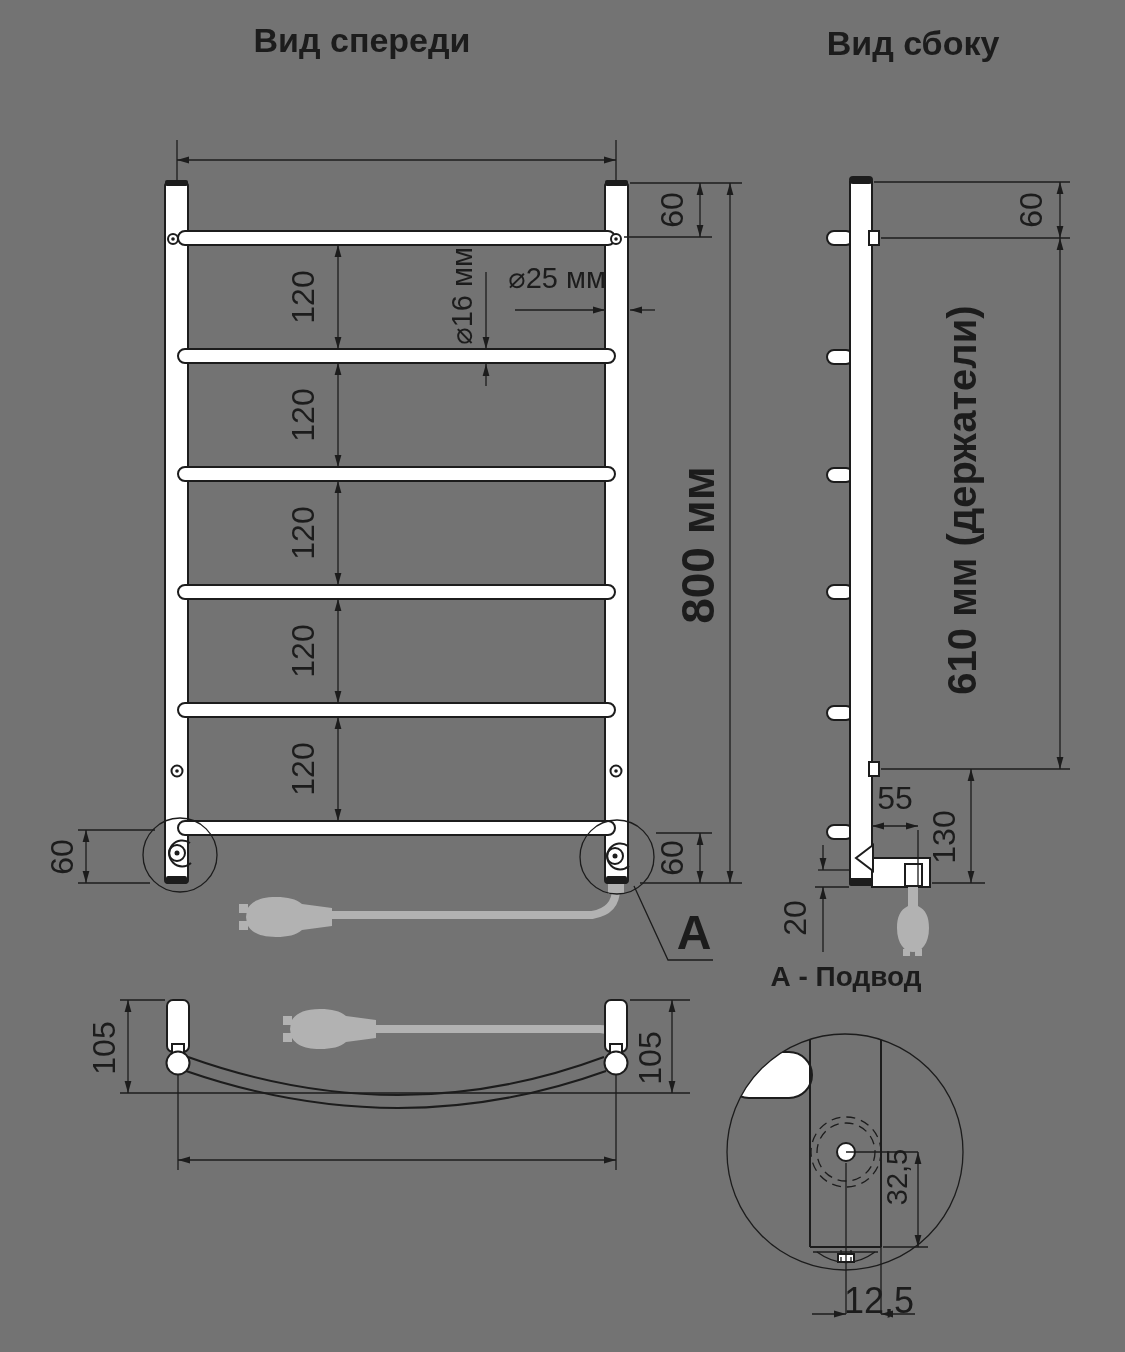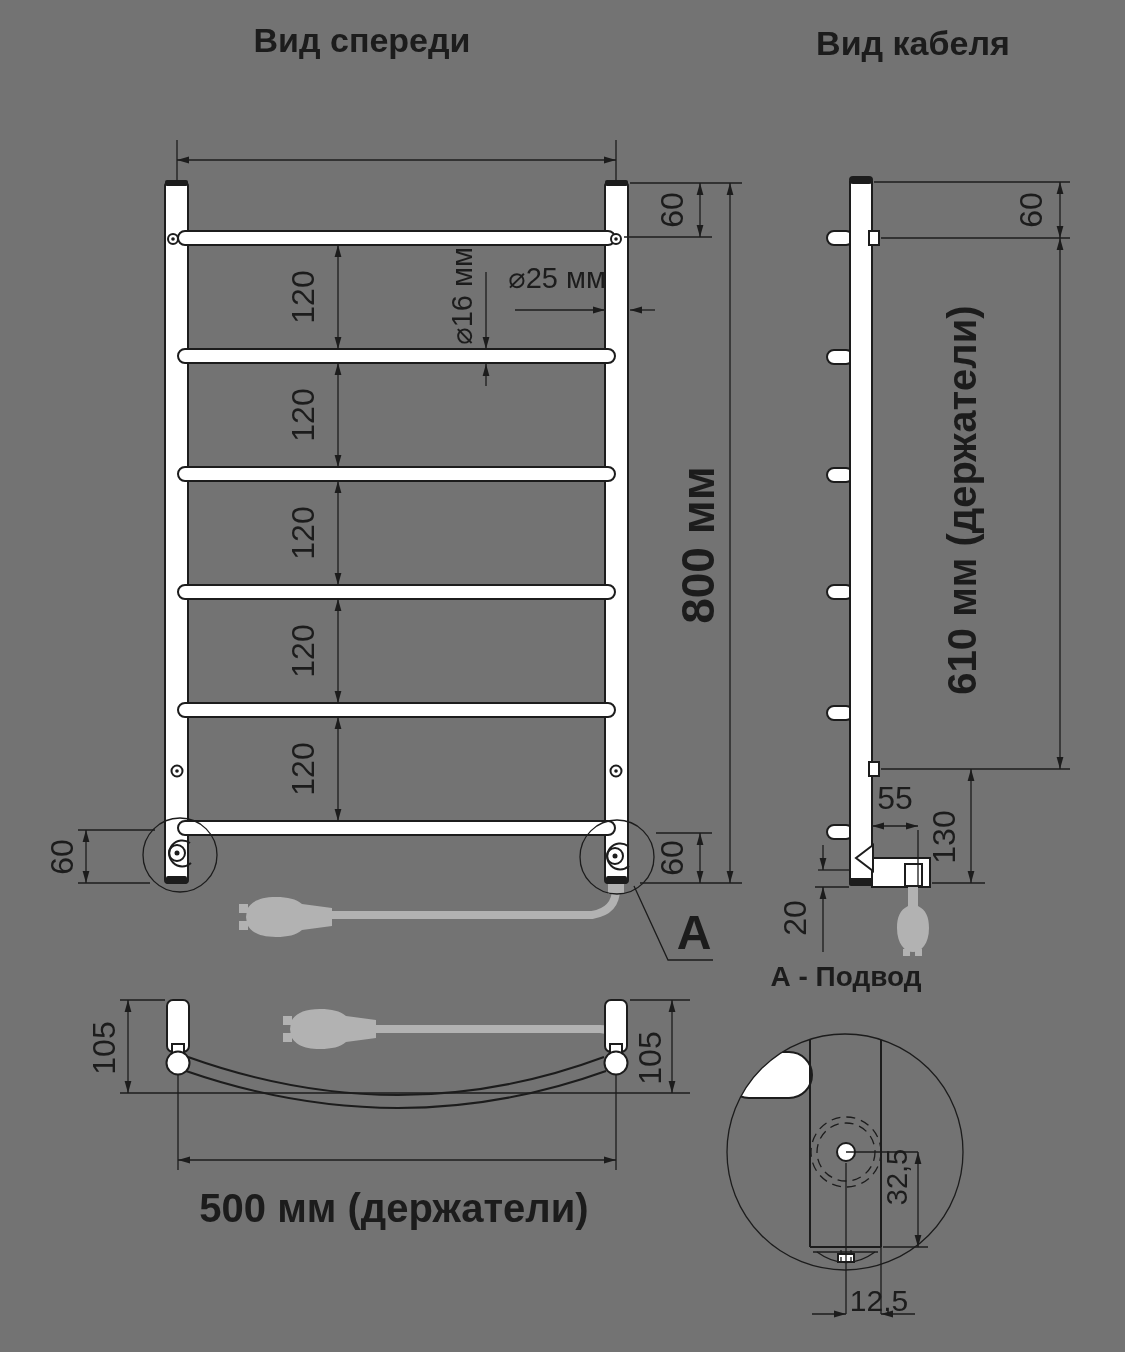--- a/index.html
+++ b/index.html
@@ -5,21 +5,21 @@
   html,body{margin:0;padding:0;background:#fff}
   .stage{position:relative;width:1125px;height:1352px;background:#737373;overflow:hidden;
          font-family:"Liberation Sans","DejaVu Sans",sans-serif;color:#1c1c1c}
   .stage svg{position:absolute;left:0;top:0}
   .ht,.vt{position:absolute;white-space:nowrap;line-height:1;color:#1c1c1c}
   .ht{transform:translate(-50%,-50%)}
   .vt{transform:translate(-50%,-50%) rotate(-90deg)}
   .b{font-weight:700}
   .s34{font-size:34px}.s44{font-size:44px}.s46{font-size:46px}.s40{font-size:40px}
   .s48{font-size:48px}.s32{font-size:32px}.s29{font-size:29px}.s28{font-size:28px}
-  .s26{font-size:30px}
+  .s26{font-size:36px}
   
   .ln{stroke:#1c1c1c;stroke-width:2;fill:none}
   .lw{stroke:#1c1c1c;stroke-width:2;fill:#fff}
   .tn{stroke:#1c1c1c;stroke-width:1.3;fill:none}
   .bf{fill:#1c1c1c;stroke:none}
   .gy{fill:#b2b2b2;stroke:none}
   .cable{stroke:#b2b2b2;stroke-width:8;fill:none}
   .dsh{stroke-dasharray:9 6}
   .dsh2{stroke-dasharray:4 3}
 </style>
@@ -245,21 +245,21 @@
     </g>
 
     <g class="tn">
       <path d="M812,1314 H846" marker-end="url(#arr)"></path>
       <path d="M881,1314 H915" marker-start="url(#arr)"></path>
     </g>
   </g>
 </svg>
 
   <div class="ht b s34" style="left:362px;top:40px">Вид спереди</div>
-  <div class="ht b s34" style="left:913px;top:43px">Вид кабеля</div>
+  <div class="ht b s34" style="left:913px;top:43px">Вид сбоку</div>
 
   <div class="vt s32" style="left:672px;top:210px">60</div>
   <div class="vt b s46" style="left:698px;top:545px">800 мм</div>
 
   <div class="vt s32" style="left:303px;top:297px">120</div>
   <div class="vt s32" style="left:303px;top:415px">120</div>
   <div class="vt s32" style="left:303px;top:533px">120</div>
   <div class="vt s32" style="left:303px;top:651px">120</div>
   <div class="vt s32" style="left:303px;top:769px">120</div>
 
@@ -271,19 +271,18 @@
   <div class="ht b s48" style="left:694px;top:933px">А</div>
 
   <div class="vt s32" style="left:1031px;top:210px">60</div>
   <div class="vt b s40" style="left:962px;top:500px">610 мм (держатели)</div>
   <div class="ht s32" style="left:895px;top:798px">55</div>
   <div class="vt s32" style="left:944px;top:837px">130</div>
   <div class="vt s32" style="left:795px;top:918px">20</div>
 
   <div class="vt s32" style="left:104px;top:1048px">105</div>
   <div class="vt s32" style="left:650px;top:1058px">105</div>
-  <div class="ht b s40" style="left:394px;top:1208px">500 мм (держатели)</div>
 
   <div class="ht b s28" style="left:846px;top:977px">А - Подвод</div>
   <div class="vt s29" style="left:897px;top:1177px">32,5</div>
   <div class="ht s26" style="left:879px;top:1301px">12,5</div>
 
 </div>
 
 </body></html>

